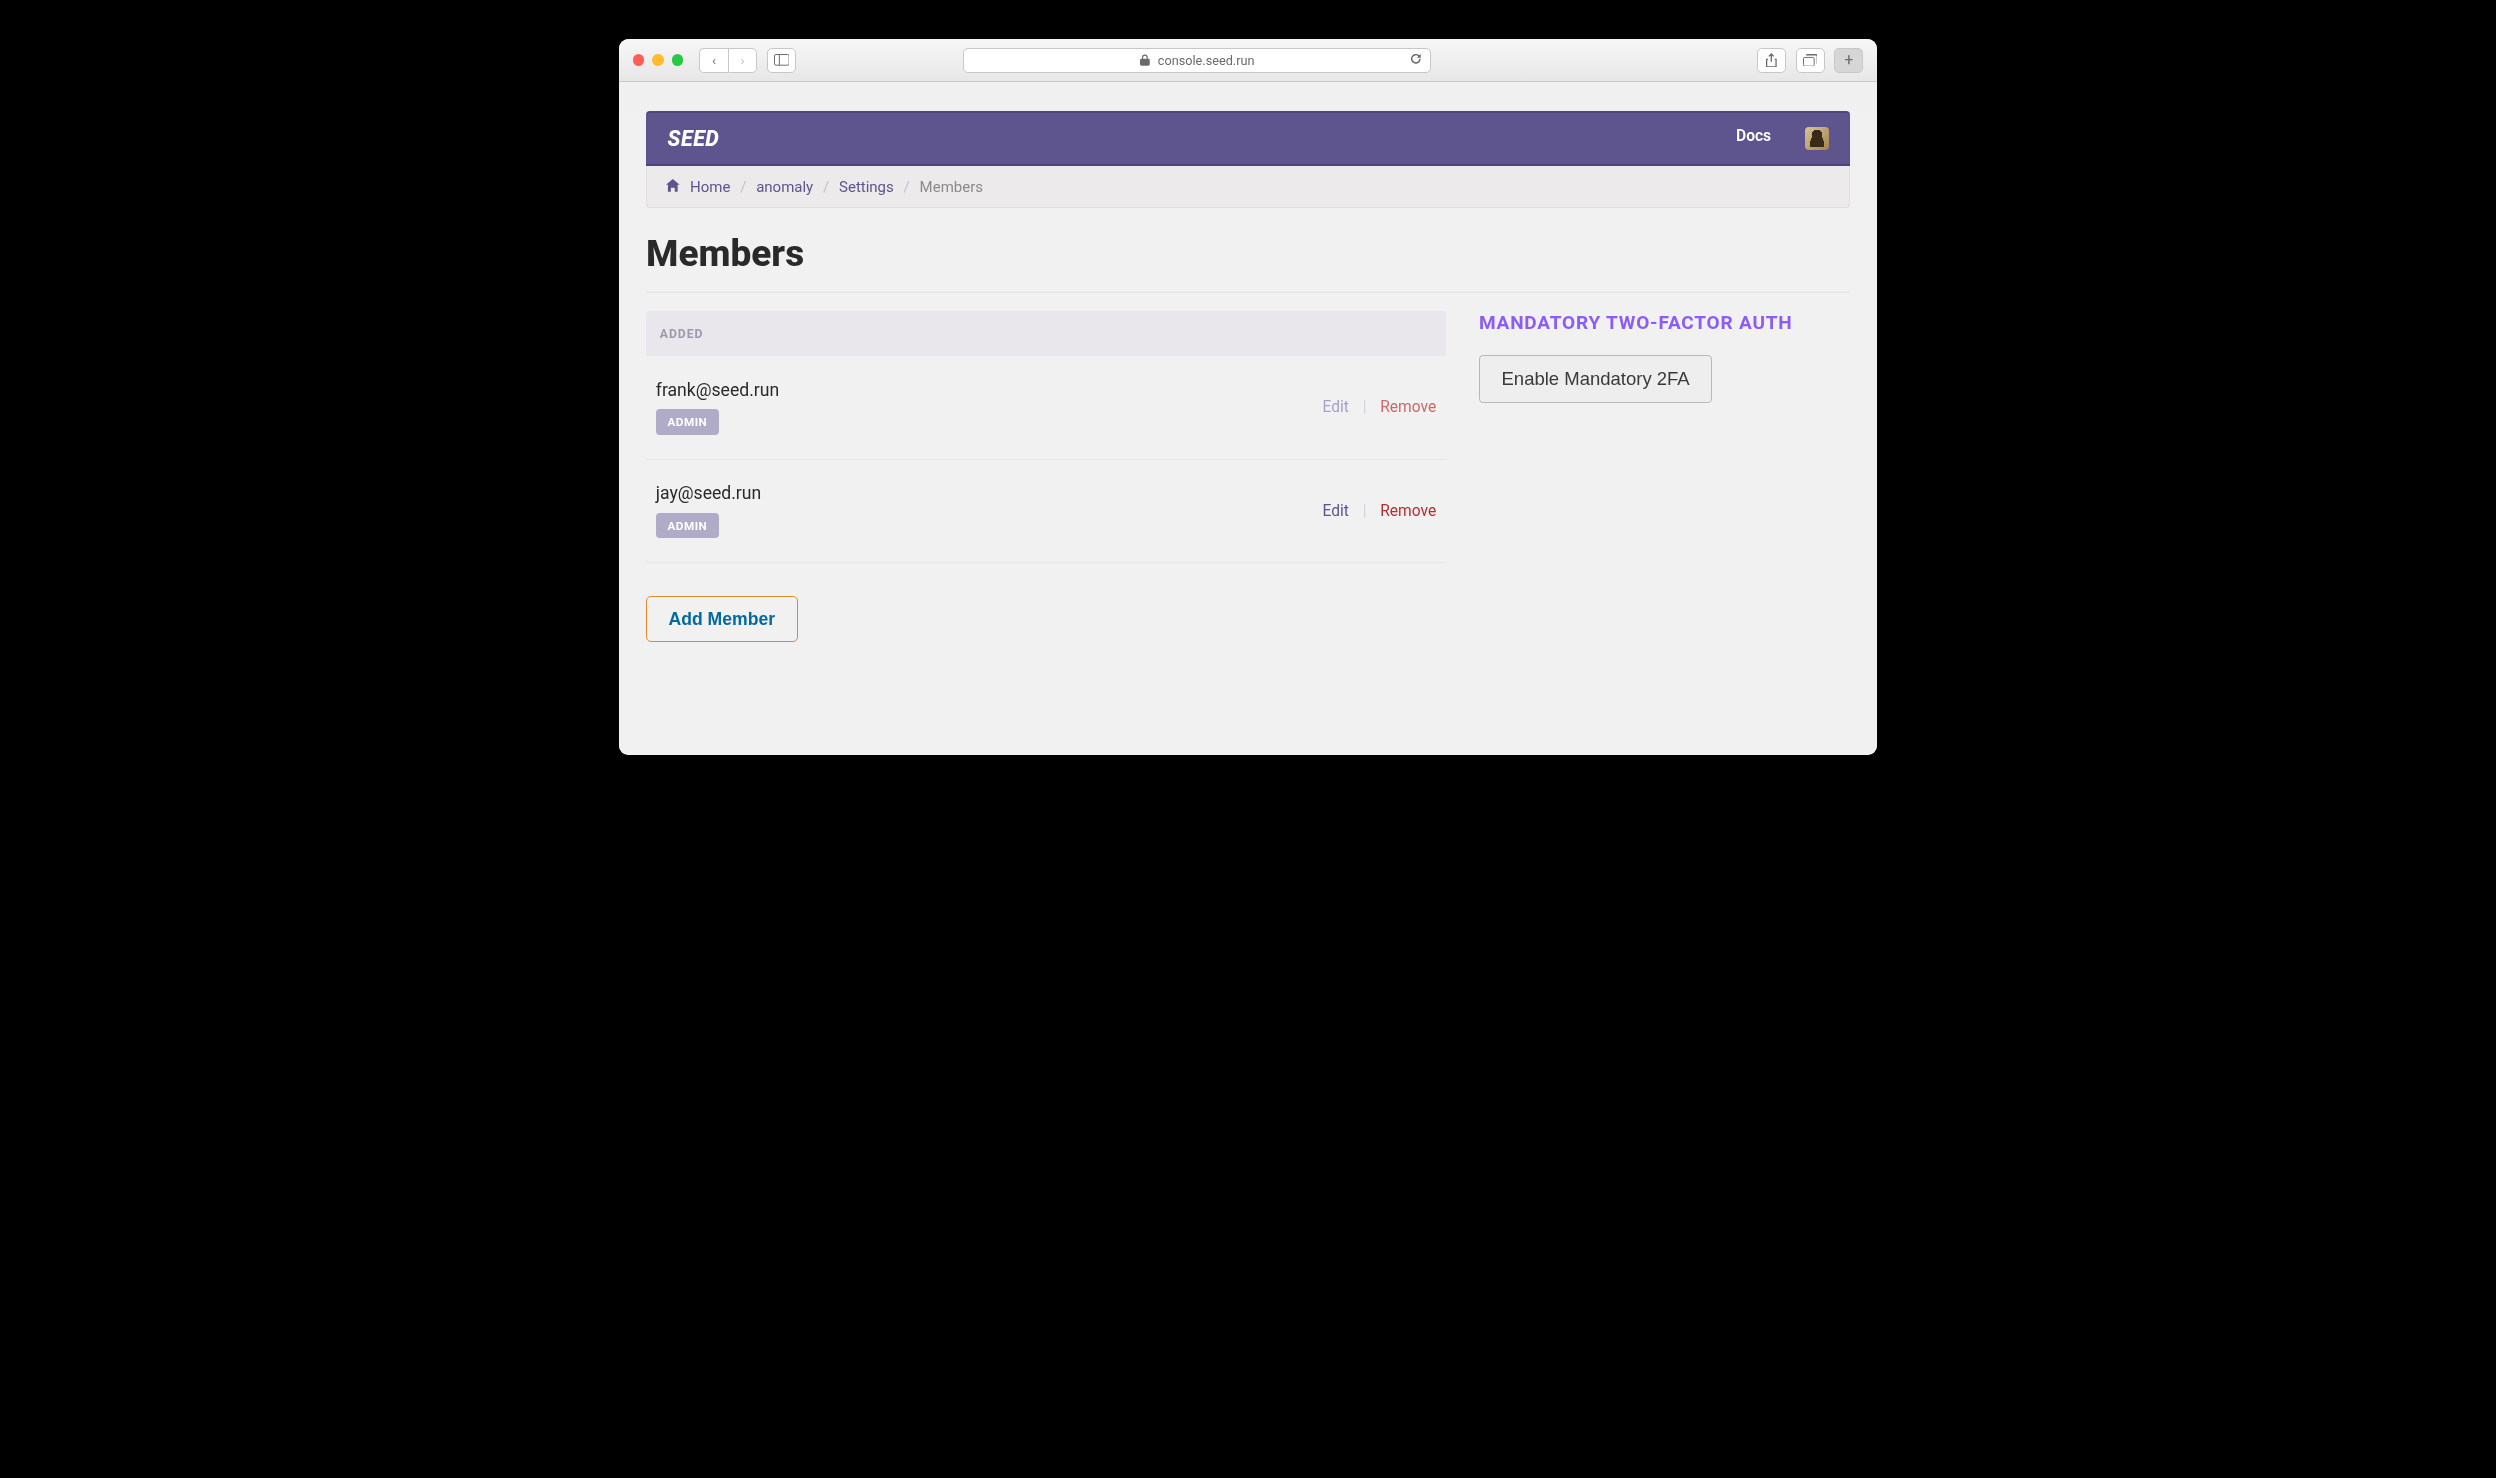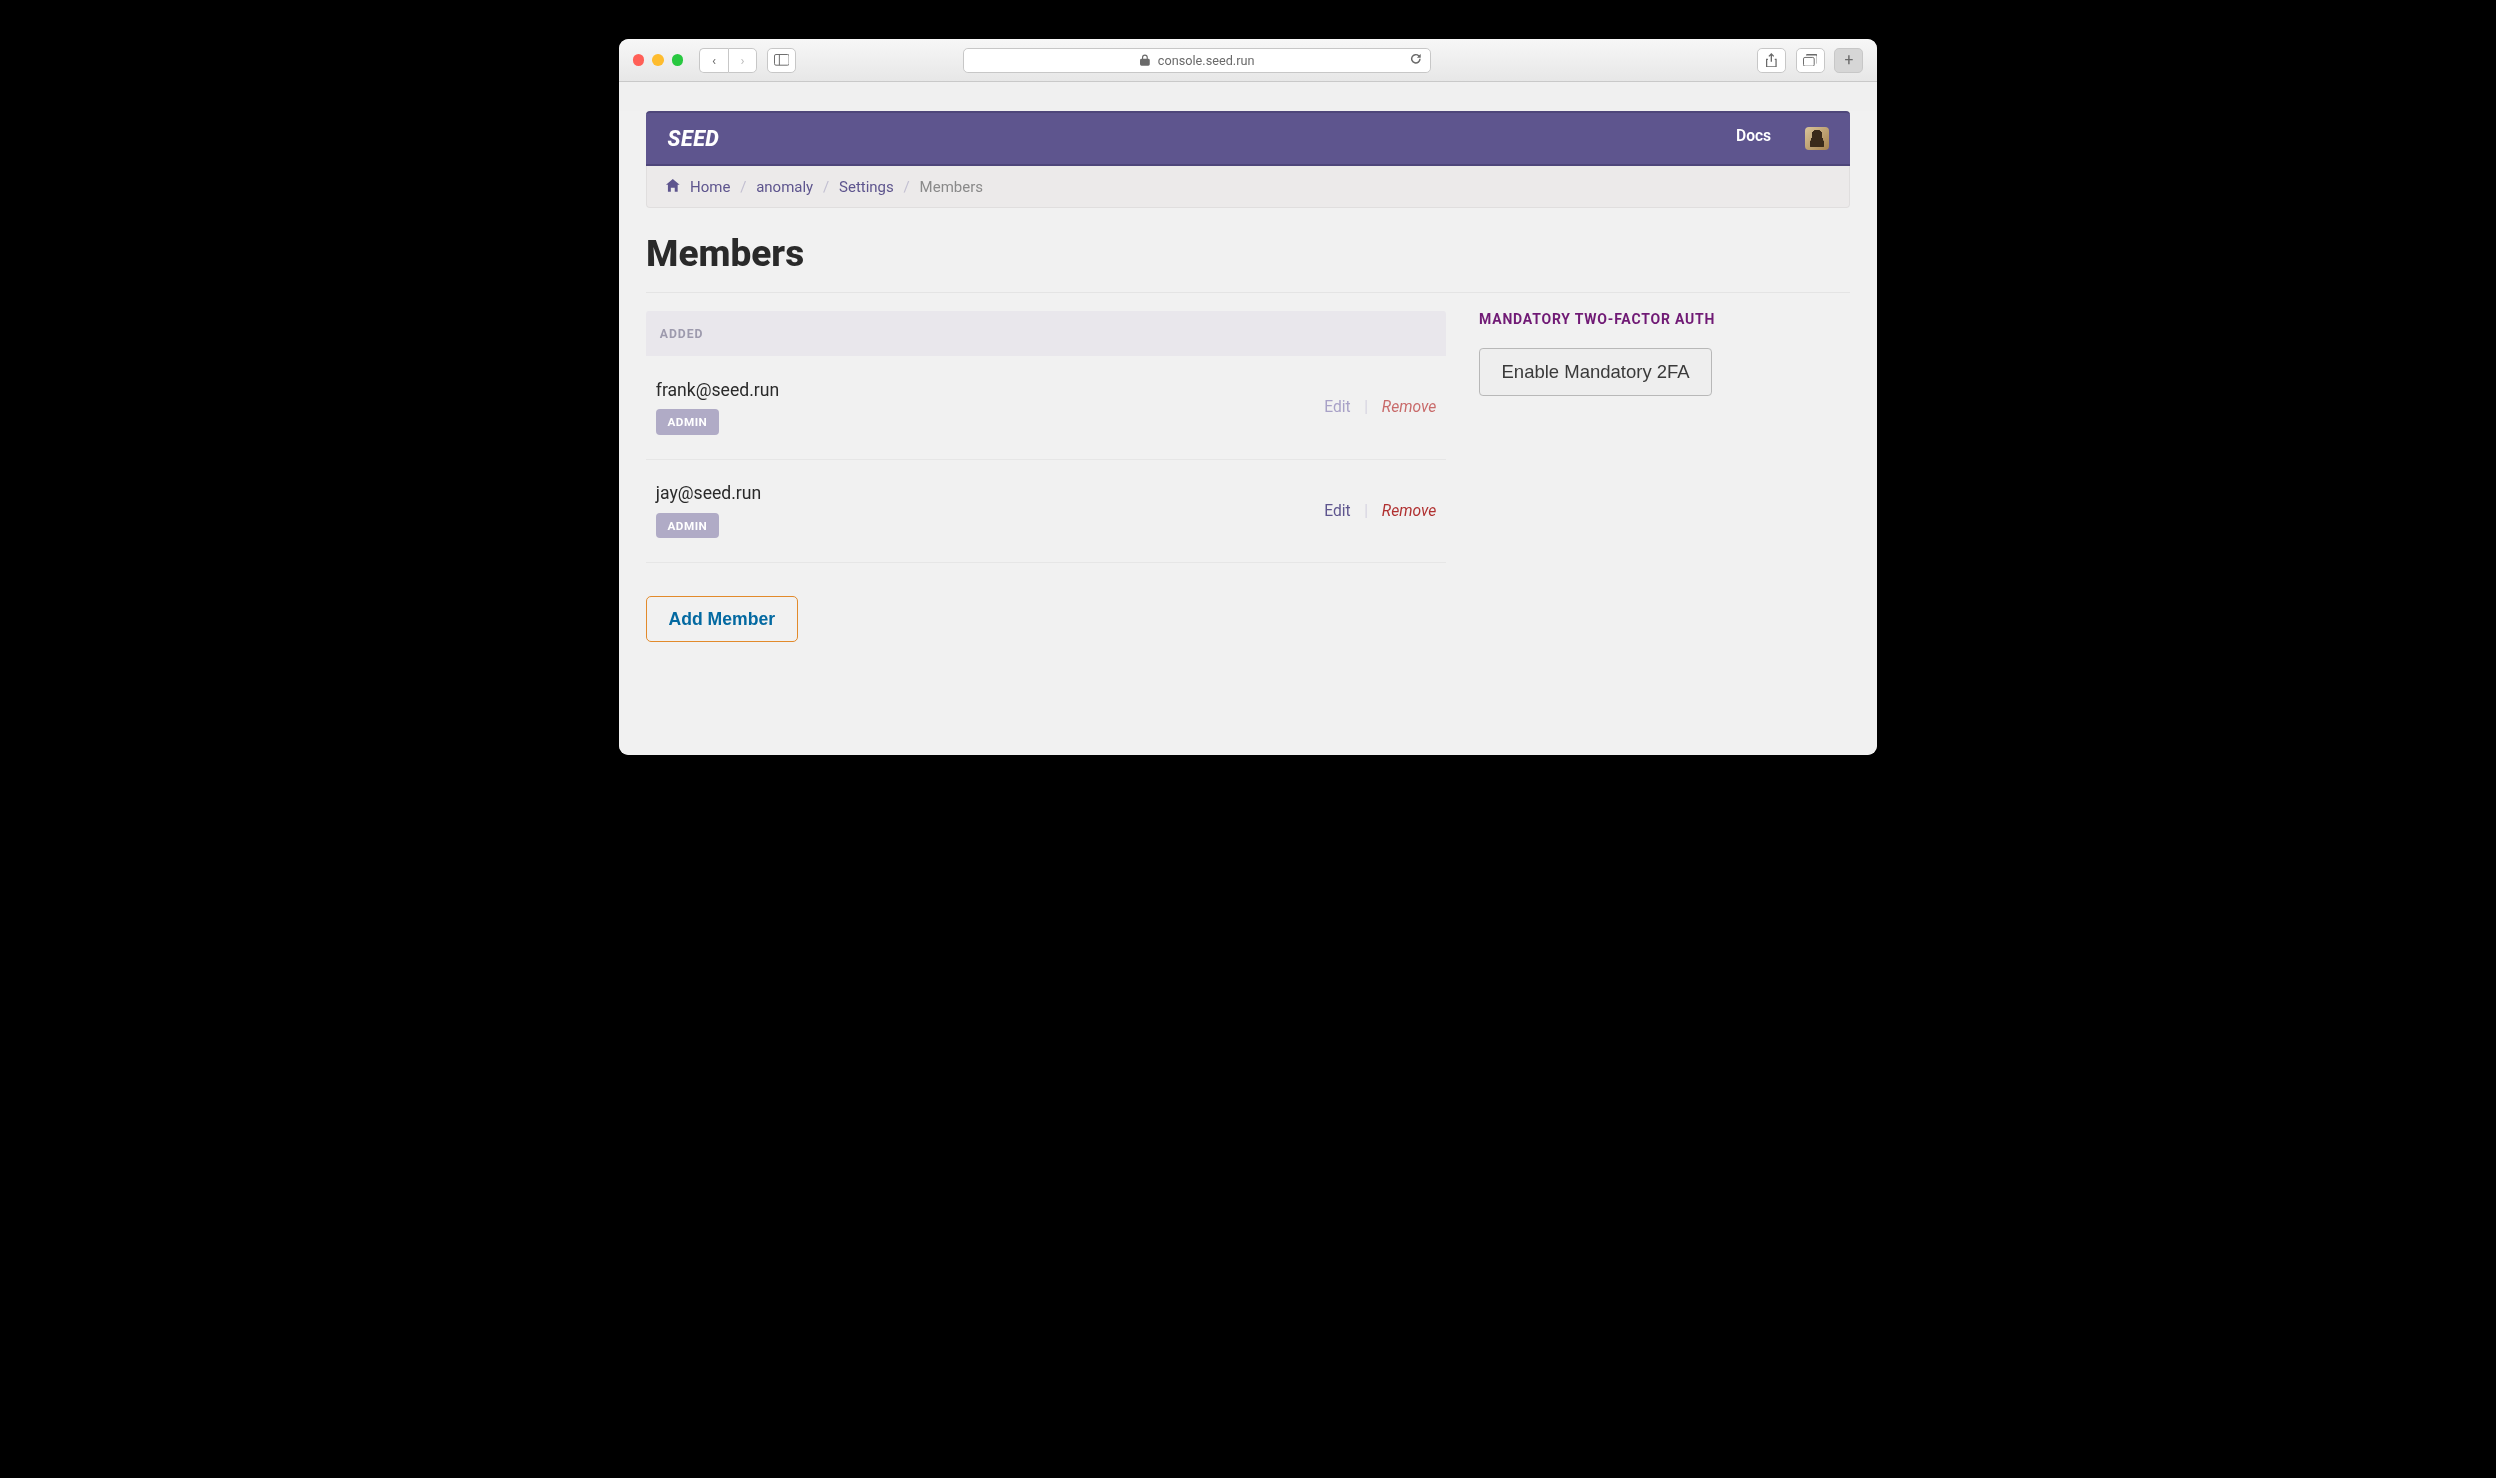--- a/index.html
+++ b/index.html
@@ -123,34 +123,34 @@
   .member-info { display:flex; flex-direction:column; gap:9.8px; }
   .member-email { font-size:17.6px; color:#2a2a2a; }
   .badge {
     align-self:flex-start;
     background:#b0abc6; color:#fff; font-size:11.7px; font-weight:700;
     letter-spacing:0.5px; padding:5.9px 11.7px; border-radius:3.9px;
   }
   .member-actions { margin-left:auto; display:flex; gap:13.7px; align-items:center; font-size:15.6px; }
   .member-actions .sep { color:#d6d3e1; }
   .member-actions .edit { color:#5e558e; cursor:pointer; }
-  .member-actions .remove { color:#b03030; cursor:pointer;font-style:italic; }
+  .member-actions .remove { color:#b03030; cursor:pointer; }
   .member-actions.dim .edit { color:#a8a1c7; }
   .member-actions.dim .remove { color:#c86a6a; }
 
   .add-member-btn {
     margin-top:33px;
     border:1.5px solid #e28a2b; color:#0369a1; background:transparent;
     font-size:17.6px; font-weight:700;
     padding:11.7px 21.5px; border-radius:5px; cursor:pointer;
   }
 
   .side-title {
-    font-size:14px; font-weight:700; letter-spacing:0.8px;
-    color:#701a75; margin-bottom:5.9px;
+    font-size:19px; font-weight:700; letter-spacing:0.8px;
+    color:#8b5cf6; margin-bottom:5.9px;
   }
   .side-desc { font-size:15px; color:#555; line-height:1.5; }
   .side-desc a { color:#5e558e; text-decoration:none; }
   .enable-2fa-btn {
     margin-top:15.6px;
     border:1px solid #b8b8b8; background:#eeeeee; color:#3a3a3a;
     font-size:18.5px; padding:11.7px 21.5px; border-radius:3.9px; cursor:pointer;
   }
 </style>
 </head>

